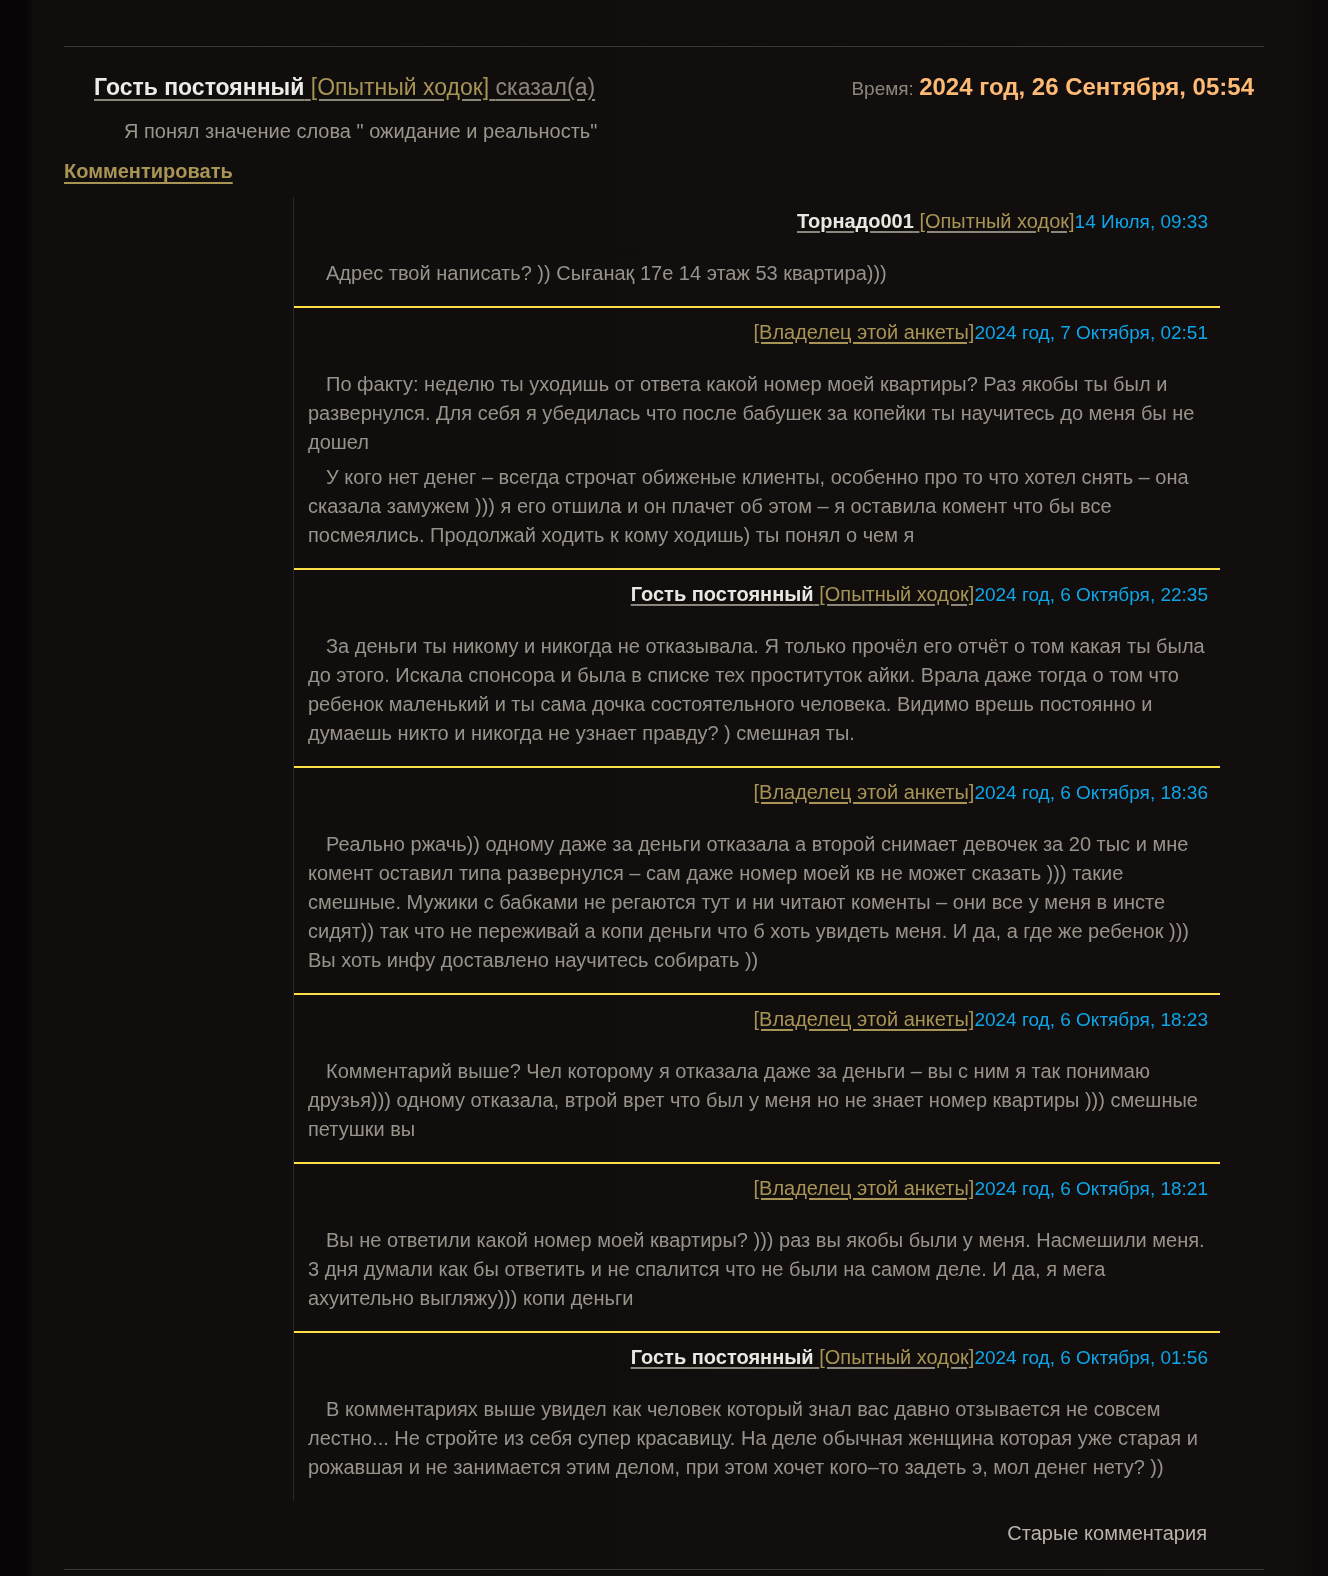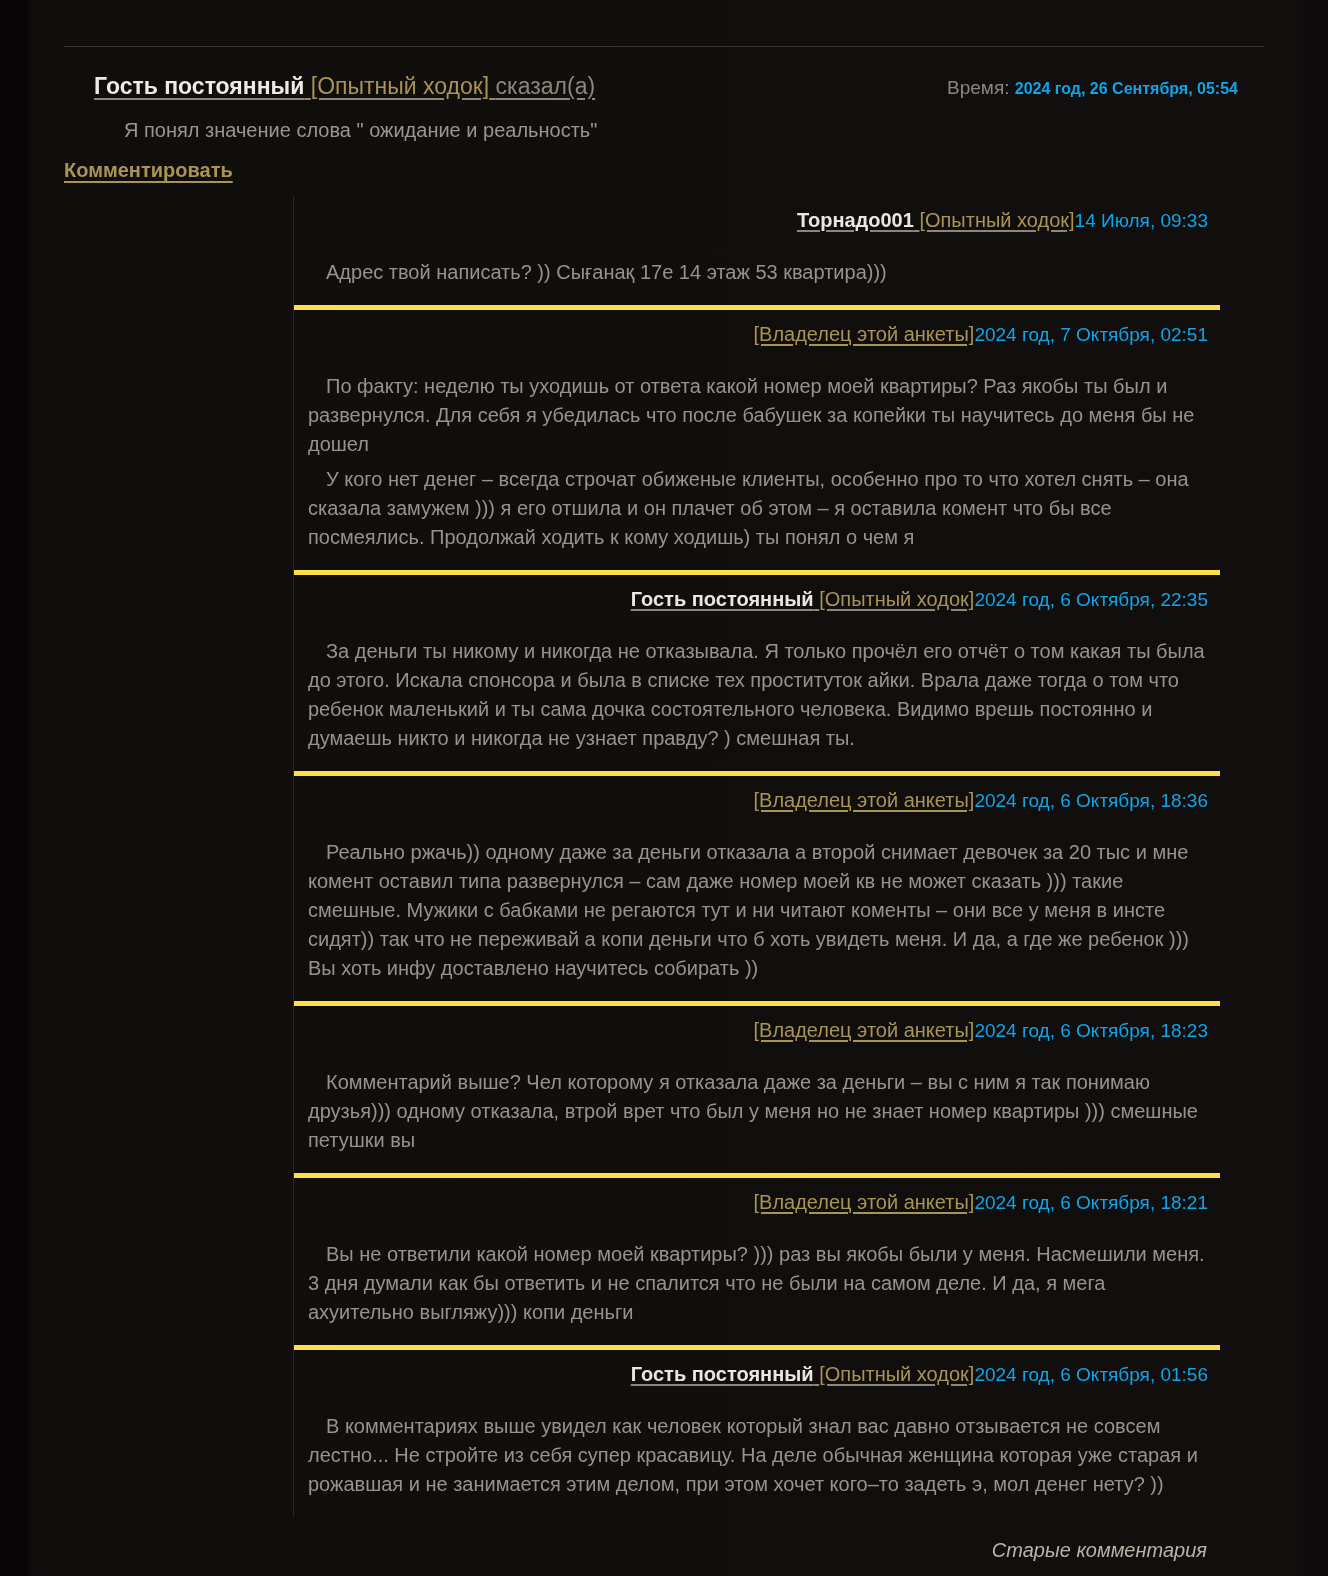--- a/index.html
+++ b/index.html
@@ -16,35 +16,35 @@
   .rule {
     border: 0;
     border-top: 1px solid #3a3734;
     height: 0;
   }
   
   .review-header {
     display: flex;
     justify-content: space-between;
     align-items: baseline;
-    margin: 26px 26px 0 30px;
+    margin: 26px 10px 0 30px;
   }
   .review-author-link {
     font-size: 23px;
     color: #8d877b;
     text-decoration: underline;
     text-underline-offset: 4px;
     cursor: pointer;
     white-space: nowrap;
   }
   .review-author { font-weight: bold; color: #edebe6; }
   .review-rank { color: #a89455; }
   .review-said { color: #8d877b; }
   .review-time { font-size: 19px; color: #8d877b; white-space: nowrap; }
-  .review-time-value { font-size: 16px; font-weight: bold; color: #0ea5e9; }
+  .review-time-value { font-size: 24px; font-weight: bold; color: #fdba74; }
   .review-body { margin: 16px 130px 0 44px; }
   .review-body p {
     font-size: 20px;
     line-height: 1.45;
     color: #9b968b;
     text-indent: 16px;
     margin-bottom: 7px;
   }
   .comment-action-row { text-align: left; margin: 14px 42px 8px 0; }
   .comment-action {
@@ -54,21 +54,21 @@
     text-decoration: underline;
     text-underline-offset: 4px;
     cursor: pointer;
   }
   
   .comments {
     margin: 14px 44px 0 229px;
     border-left: 1px solid #2b2926;
   }
   .comment { padding: 13px 12px 18px 14px; }
-  .comment + .comment { border-top: 5px solid #fde047; }
+  .comment + .comment { border-top: 2px solid #fde047; }
   .comment-header {
     display: flex;
     justify-content: flex-end;
     align-items: baseline;
   }
   .comment-author-link {
     font-size: 20px;
     color: #8d877b;
     text-decoration: underline;
     text-underline-offset: 3px;
@@ -82,21 +82,21 @@
   .comment-body { margin-top: 26px; }
   .comment-body p {
     font-size: 20px;
     line-height: 1.45;
     color: #98938a;
     text-indent: 18px;
     margin-top: 6px;
   }
   
   .footer-row { text-align: right; margin: 22px 57px 24px 0; }
-  .old-comments { color: #b9b4aa; font-size: 20px; cursor: pointer; font-style: italic; }
+  .old-comments { color: #b9b4aa; font-size: 20px; cursor: pointer; }
 </style>
 </head>
 <body>
 
 <div class="page">
 
   <hr class="rule">
 
   <div class="review">
     <div class="review-header">

